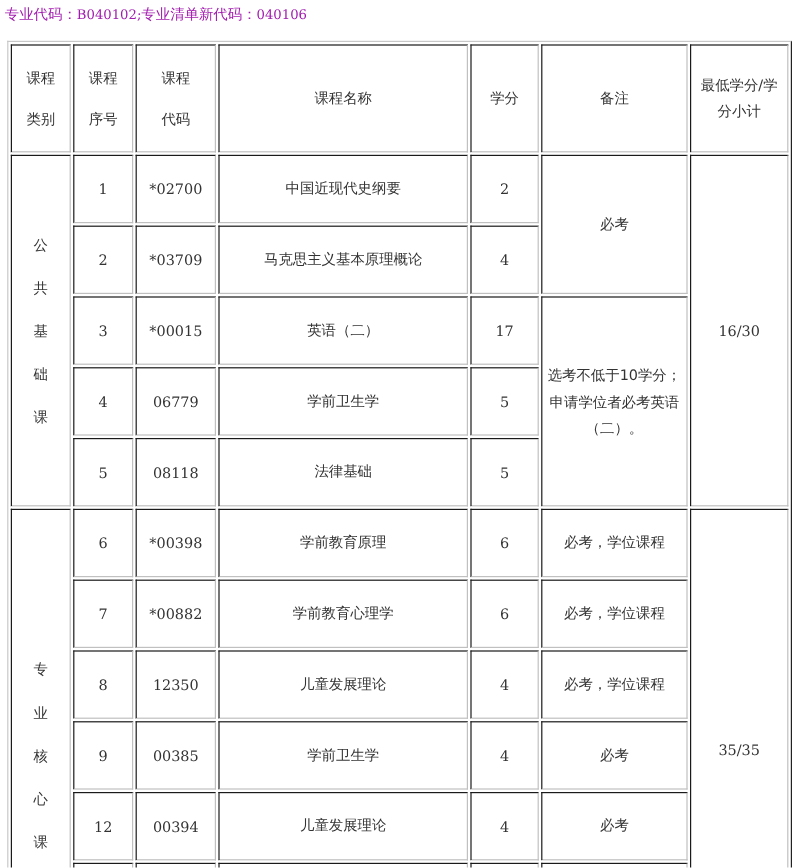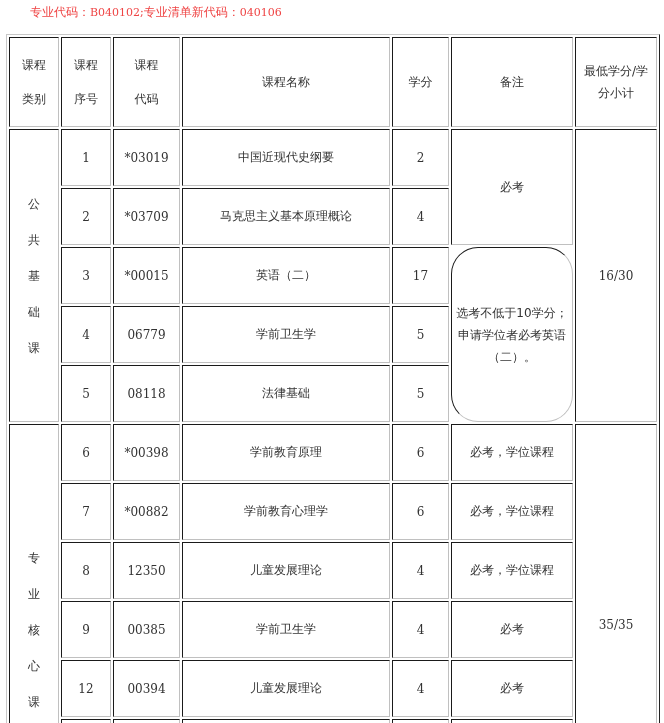--- a/index.html
+++ b/index.html
@@ -1,43 +1,43 @@
 <!DOCTYPE html>
 <html><head>
 <meta charset="utf-8">
 <style>
   html, body { margin: 0; padding: 0; background: #ffffff; }
   body {
     width: 664px; height: 723px; overflow: hidden; position: relative;
     font-family: "DejaVu Sans", sans-serif; color: #222;
   }
   .caption {
-    position: absolute; left: 30px; top: 4px;
-    font-size: 12px; color: #ef4444; white-space: nowrap;
+    position: absolute; left: 4px; top: 4px;
+    font-size: 12px; color: #a21caf; white-space: nowrap;
   }
   .caption .code { font-family: "DejaVu Serif", serif; font-size: 11px; }
   table.curr {
     position: absolute; left: 6px; top: 34px;
     border-collapse: separate; border-spacing: 2px;
     border: 1px solid; border-color: #c8c8c8 #222 #222 #c8c8c8;
     table-layout: fixed;
     width: 652px;
   }
   table.curr td, table.curr th {
     border: 1px solid; border-color: #1a1a1a #c0c0c0 #c0c0c0 #1a1a1a;
     padding: 0; text-align: center; vertical-align: middle;
     font-weight: normal; font-size: 12px; color: #333;
   }
   table.curr th { height: 88px; line-height: 34px; }
   table.curr th.two { line-height: 22px; }
   table.curr td { height: 55px; }
   td.num { font-family: "DejaVu Serif", serif; font-size: 11px; color: #444; }
   td.name { text-align: left; padding-left: 4px; font-size: 12px; }
   td.cat { line-height: 36px; font-size: 13px; }
-  td.note-left { text-align: left; padding-left: 4px; line-height: 22px; border-radius: 27px; }
+  td.note-left { text-align: left; padding-left: 4px; line-height: 22px; }
   .clip { position: absolute; left: 0; top: 0; width: 664px; height: 723px; overflow: hidden; }
 </style>
 </head>
 <body>
 
 <div class="clip">
   <div class="caption">
     <span>专业代码：</span><span class="code">B040102</span><span class="code">;</span><span>专业清单新代码：</span><span class="code">040106</span>
   </div>
 
@@ -58,21 +58,21 @@
       <th><span>课程</span><br><span>代码</span></th>
       <th>课程名称</th>
       <th>学分</th>
       <th>备注</th>
       <th class="two"><span>最低学分/学</span><br><span>分小计</span></th>
     </tr>
 
     <tr>
       <td class="cat" rowspan="5"><span>公</span><br><span>共</span><br><span>基</span><br><span>础</span><br><span>课</span></td>
       <td class="num">1</td>
-      <td class="num">*03019</td>
+      <td class="num">*02700</td>
       <td class="name">中国近现代史纲要</td>
       <td class="num">2</td>
       <td rowspan="2">必考</td>
       <td rowspan="5" class="num">16/30</td>
     </tr>
     <tr>
       <td class="num">2</td>
       <td class="num">*03709</td>
       <td class="name">马克思主义基本原理概论</td>
       <td class="num">4</td>

